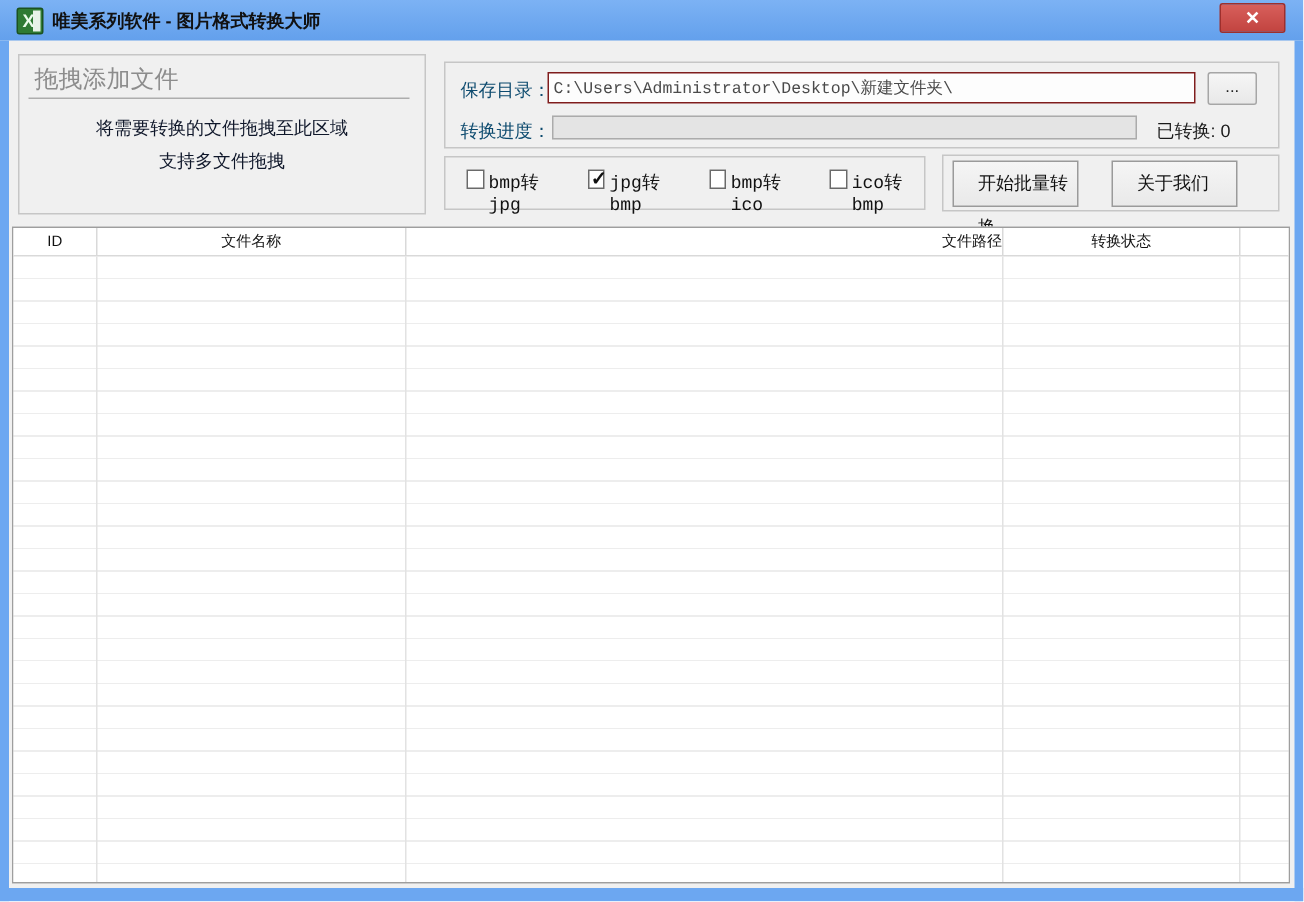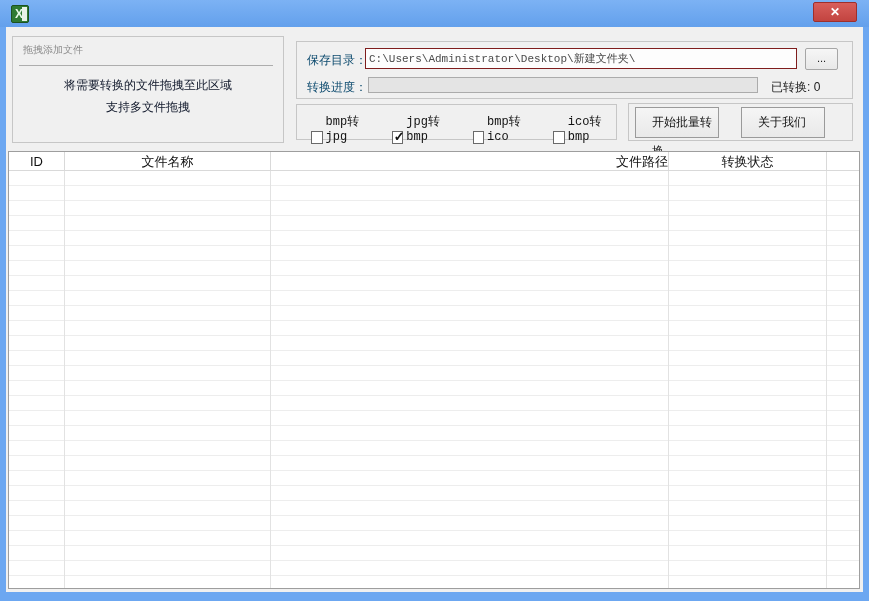--- a/index.html
+++ b/index.html
@@ -22,21 +22,21 @@
     font-weight:bold;font-size:12px;line-height:16px;text-align:center;}
   .title-text{position:absolute;left:35px;top:6px;font-size:12px;font-weight:bold;color:#111;}
   .close-btn{position:absolute;left:813px;top:2px;width:44px;height:20px;
     background:linear-gradient(#d85f5b,#c24440);border:1px solid #9e2f2c;border-radius:2px;
     color:#fff;font-size:12px;font-weight:bold;text-align:center;line-height:18px;cursor:pointer;}
 
   .groupbox{position:absolute;border:1px solid #c6c6c6;}
 
   
   .dropzone{left:12px;top:36px;width:272px;height:107px;}
-  .dz-title{position:absolute;left:10px;top:6px;font-size:10px;color:#8c8c8c;}
+  .dz-title{position:absolute;left:10px;top:6px;font-size:16px;color:#8c8c8c;}
   .dz-rule{position:absolute;left:6px;top:28px;width:254px;height:1px;background:#adadad;}
   .dz-line{position:absolute;left:0;width:100%;text-align:center;font-size:12px;color:#0f172a;}
   .dz-line1{top:40px;} .dz-line2{top:62px;} .dz-line3{top:84px;}
 
   
   .savebox{left:296px;top:41px;width:557px;height:58px;}
   .row-label{position:absolute;font-size:12px;color:#0c4a6e;}
   .path-input{position:absolute;left:68px;top:6px;width:432px;height:21px;
     border:1px solid #7f1d1d;background:#fdfdfd;color:#4a4a4a;
     font-family:"Liberation Mono",monospace;font-size:11px;padding:0 3px;outline:none;}
@@ -44,58 +44,59 @@
     background:linear-gradient(#f6f6f6,#e8e8e8);border:1px solid #a6a6a6;border-radius:2px;
     font-size:11px;color:#222;line-height:19px;text-align:center;cursor:pointer;}
   .progress-track{position:absolute;left:71px;top:35px;width:390px;height:16px;
     border:1px solid #ababab;background:#e4e4e4;}
   .progress-fill{height:100%;background:#4dc24d;}
   .converted{position:absolute;left:474px;top:37px;font-size:12px;color:#1a1a1a;}
 
   
   .optbox{left:296px;top:104px;width:321px;height:36px;}
   .opt-row{position:absolute;left:14px;top:8px;display:flex;gap:18px;}
-  .cb-item{display:flex;align-items:flex-end;gap:3px;cursor:pointer;}
+  .cb-item{display:flex;align-items:flex-start;gap:3px;cursor:pointer;}
   .cb-box{width:13px;height:13px;border:1px solid #6a6a6a;background:#fff;position:relative;}
   .cb-box.checked::after{content:"✓";position:absolute;left:0;top:-3px;width:13px;
     font-size:13px;font-weight:bold;color:#111;text-align:center;}
   .cb-label{font-family:"Liberation Mono",monospace;font-size:12px;color:#111;}
 
   
   .btnbox{left:628px;top:103px;width:225px;height:38px;}
   .win-btn{position:absolute;top:3px;width:84px;height:31px;
     background:linear-gradient(#f5f5f5,#e9e9e9);border:1px solid #9a9a9a;
     font-size:12px;color:#111;text-align:left;line-height:29px;cursor:pointer;padding-left:16px;}
   .btn-start{left:6px;} .btn-about{left:112px;}
 
   
   .table{position:absolute;left:8px;top:151px;width:852px;height:438px;
     border:1px solid #9e9e9e;background:#fff;}
   .thead{position:absolute;left:0;top:0;width:100%;height:19px;display:flex;
     background:#fff;border-bottom:1px solid #d9d9d9;}
-  .th{font-size:13px;color:#111;text-align:center;line-height:19px;
+  .th{font-size:10px;color:#111;text-align:center;line-height:19px;
     border-right:1px solid #d9d9d9;overflow:hidden;white-space:nowrap;}
   .th:last-child{border-right:none;}
   .tbody{position:absolute;left:0;top:19px;width:100%;height:417px;display:flex;
     background:
       repeating-linear-gradient(to bottom, #ffffff 0px, #ffffff 14px, #ededed 14px, #ededed 15px);}
   .bcol{height:100%;border-right:1px solid #e2e2e2;}
   .bcol:last-child{border-right:none;}
   .w0{width:56px;} .w1{width:206px;} .w2{width:398px;text-align:right;} .w3{width:158px;} .w4{flex:1;}
 </style>
 </head>
 <body>
 
 <div class="window">
 
   <div class="frame-top">
     <div class="app-icon">
       <span class="page"></span>
         <span class="x">X</span>
     </div>
+    <span class="title-text">唯美系列软件 - 图片格式转换大师</span>
     <div class="close-btn">✕</div>
   </div>
   <div class="frame-left"></div>
   <div class="frame-right"></div>
   <div class="frame-bottom"></div>
 
   <div class="groupbox dropzone">
     <span class="dz-title">拖拽添加文件</span>
     <div class="dz-rule"></div>
     <div class="dz-line dz-line1">将需要转换的文件拖拽至此区域</div>

